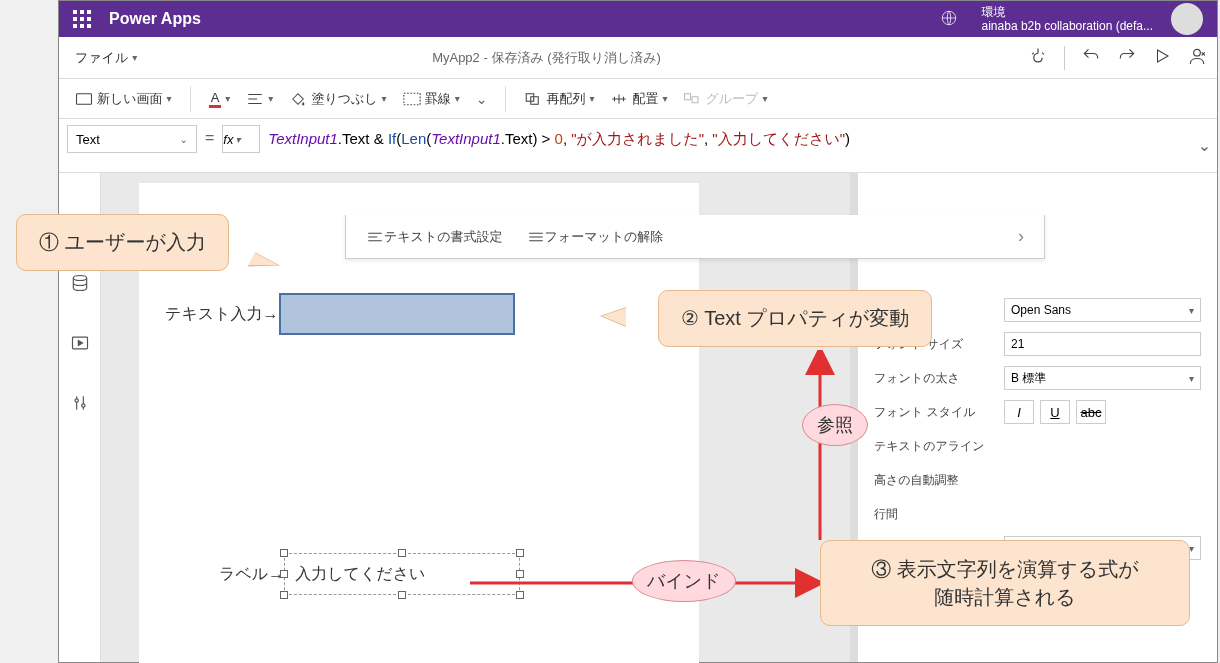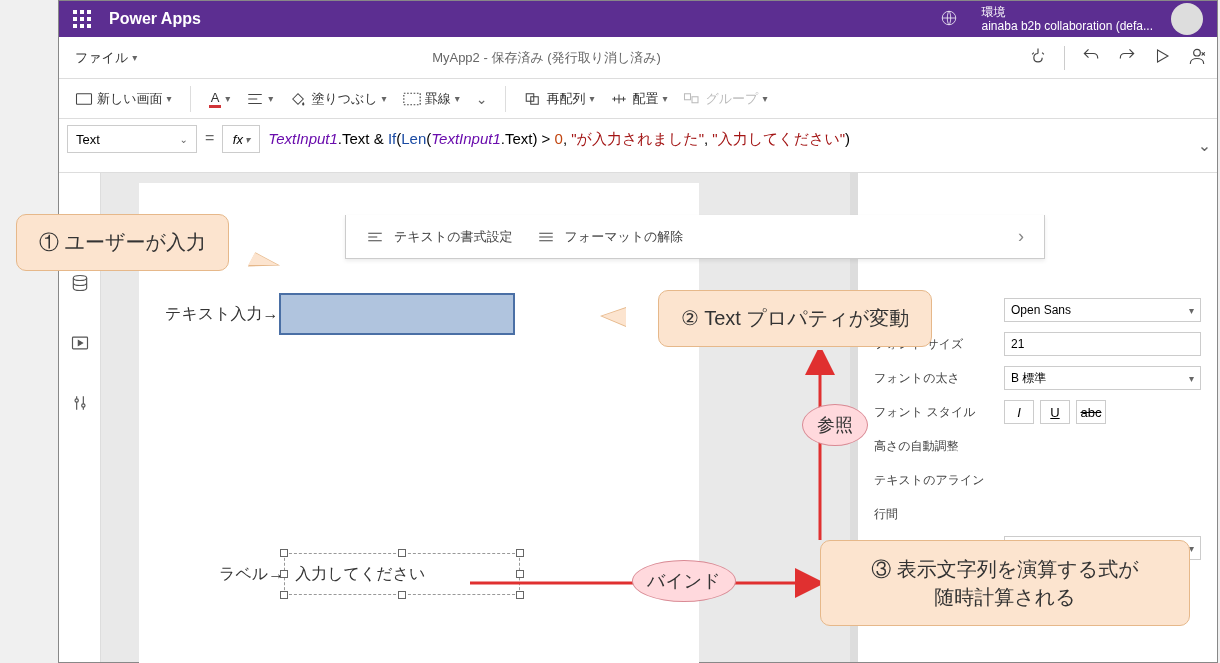--- a/index.html
+++ b/index.html
@@ -29,31 +29,31 @@
   .toolbar { height: 40px; border-bottom: 1px solid #ddd; display: flex; align-items: center; padding: 0 10px; font-size: 13px; color: #333; gap: 4px; }
   .tool { display: inline-flex; align-items: center; gap: 4px; padding: 4px 6px; cursor: pointer; }
   .tool svg { stroke: #444; fill: none; stroke-width: 1.4; }
   .vsep { width: 1px; height: 26px; background: #ddd; margin: 0 8px; }
   .disabled { color: #bbb; }
 
   
   .formulabar { display: flex; border-bottom: 1px solid #ddd; min-height: 54px; }
   .fb-prop { width: 130px; height: 28px; margin: 6px 8px; border: 1px solid #ccc; display: flex; align-items: center; padding: 0 8px; font-size: 13px; justify-content: space-between; }
   .fb-eq { align-self: flex-start; margin-top: 10px; font-size: 16px; color: #666; }
-  .fb-fx { align-self: flex-start; margin: 6px 8px 0 8px; width: 38px; height: 28px; border: 1px solid #ccc; display: flex; align-items: center; justify-content: center; font-style: italic; font-size: 13px; }
+  .fb-fx { align-self: flex-start; margin: 6px 8px 0 8px; width: 38px; height: 28px; border: 1px solid #ccc; display: flex; align-items: center; font-style: italic; font-size: 13px; }
   .fb-formula { flex: 1; padding: 8px 8px 8px 0; font-family: Consolas, monospace; font-size: 15px; line-height: 1.6; }
   .fb-formula .ident { color: #6a0dad; font-style: italic; }
   .fb-formula .fn { color: #1a4aa3; }
   .fb-formula .num { color: #c1440e; }
   .fb-formula .str { color: #a31515; }
   .fb-expand { width: 26px; display: flex; align-items: center; justify-content: center; color: #666; border-left: 1px solid transparent; }
 
   
   .fmtbar { position: absolute; left: 345px; top: 215px; width: 700px; height: 44px; background: #fff; border: 1px solid #ccc; border-top: none; display: flex; align-items: center; gap: 24px; padding: 0 20px; font-size: 13px; color: #444; z-index: 2; box-shadow: 0 2px 4px rgba(0,0,0,.08); }
-  .fmtbar .item { display: flex; align-items: center; gap: 10px; }
+  .fmtbar .item { display: flex; align-items: center; gap: 0; }
   .fmtbar .close { margin-left: auto; font-size: 18px; color: #888; }
 
   
   .workspace { flex: 1; display: flex; position: relative; }
   .leftrail { width: 42px; border-right: 1px solid #ddd; display: flex; flex-direction: column; align-items: center; padding-top: 40px; gap: 36px; color: #555; }
   .leftrail svg { stroke: #555; fill: none; stroke-width: 1.4; }
   .canvas { flex: 1; background: #e9e9e9; position: relative; }
   .canvas-inner { position: absolute; left: 38px; top: 10px; width: 560px; height: 480px; background: #fff; }
   .propspane { width: 360px; border-left: 1px solid #ccc; background: #fff; position: relative; }
   .propspane .rail { position: absolute; left: -8px; top: 0; width: 8px; height: 100%; background: #ddd; }
@@ -303,24 +303,24 @@
             </div>
           <div class="pb">
               <u>U</u>
             </div>
           <div class="pb">
               <s>abc</s>
             </div>
         </div>
       </div>
       <div class="prop-row">
+        <div class="plabel">テキストのアライン</div>
+      </div>
+      <div class="prop-row">
         <div class="plabel">高さの自動調整</div>
-      </div>
-      <div class="prop-row">
-        <div class="plabel">テキストのアライン</div>
       </div>
       <div class="prop-row">
         <div class="plabel">行間</div>
       </div>
       <div class="prop-row">
         <div class="plabel">オーバーフロー</div>
         <div class="pval sel">
             <span>非表示</span>
             <span class="chev">▾</span>
           </div>

